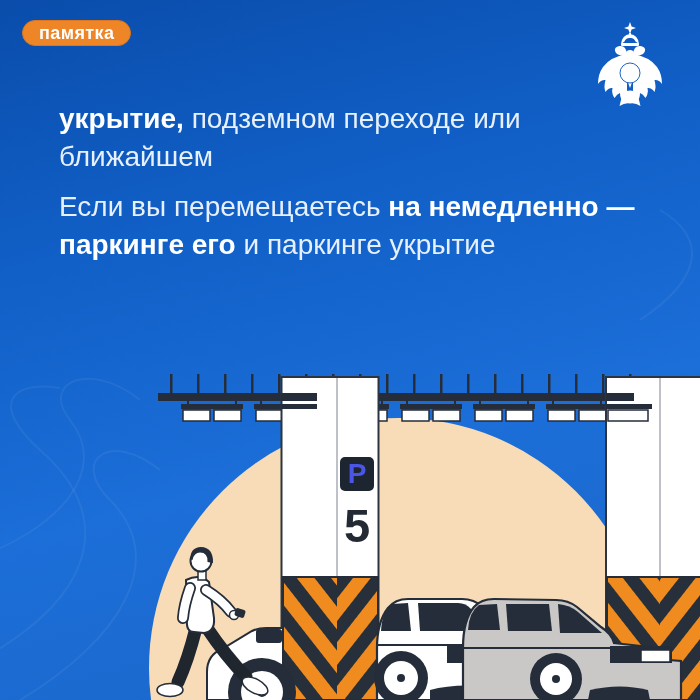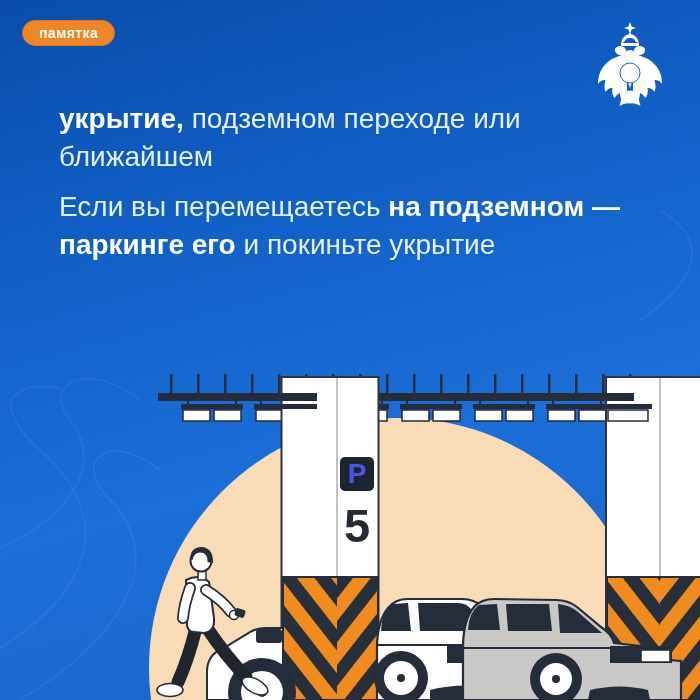--- a/index.html
+++ b/index.html
@@ -5,21 +5,21 @@
   html,body{margin:0;padding:0;background:#222;}
   .card{
     position:relative;width:700px;height:700px;overflow:hidden;
     background:linear-gradient(165deg,#0a4dab 0%,#1160c8 32%,#1c6ed8 62%,#1a66c8 100%);
     font-family:"Liberation Sans",sans-serif;
   }
   .watermark{position:absolute;left:0;top:0;width:700px;height:700px;}
   .badge{
     position:absolute;left:22px;top:20px;
     background:#ee8526;border:1px solid #dd761c;color:#fff;
-    font-size:14px;font-weight:700;letter-spacing:.4px;
+    font-size:18px;font-weight:700;letter-spacing:.4px;
     padding:5px 16px;border-radius:15px;line-height:14px;
   }
   .emblem{position:absolute;left:592px;top:20px;width:76px;height:94px;}
   .content{
     position:absolute;left:59px;top:100px;width:625px;
     color:#e7f0fd;font-size:28px;line-height:38px;font-weight:400;
   }
   .content p{margin:0;}
   .content p+p{margin-top:12px;}
   .line{display:block;white-space:nowrap;}
@@ -64,22 +64,22 @@
         <circle cx="52.5" cy="70" r="3"></circle>
     </g>
   </svg>
 
   <div class="content">
     <p>
       <span class="line"><b>укрытие,</b><span> подземном переходе или</span></span>
       <span class="line">ближайшем</span>
     </p>
     <p>
-      <span class="line"><span>Если вы перемещаетесь </span><b>на подземном —</b></span>
-      <span class="line"><b>паркинге его</b><span> и покиньте укрытие</span></span>
+      <span class="line"><span>Если вы перемещаетесь </span><b>на немедленно —</b></span>
+      <span class="line"><b>паркинге его</b><span> и паркинге укрытие</span></span>
     </p>
   </div>
 
   <svg class="scene" viewBox="0 370 700 330" aria-hidden="true">
     <defs>
       <pattern id="rods" x="158" y="374" width="27" height="22" patternUnits="userSpaceOnUse">
         <rect x="12" width="2.5" height="22" fill="#242d39"></rect>
       </pattern>
       <pattern id="hazL" width="27" height="27" patternUnits="userSpaceOnUse" patternTransform="rotate(-38)">
         <rect width="27" height="27" fill="#ef8b1f"></rect>

